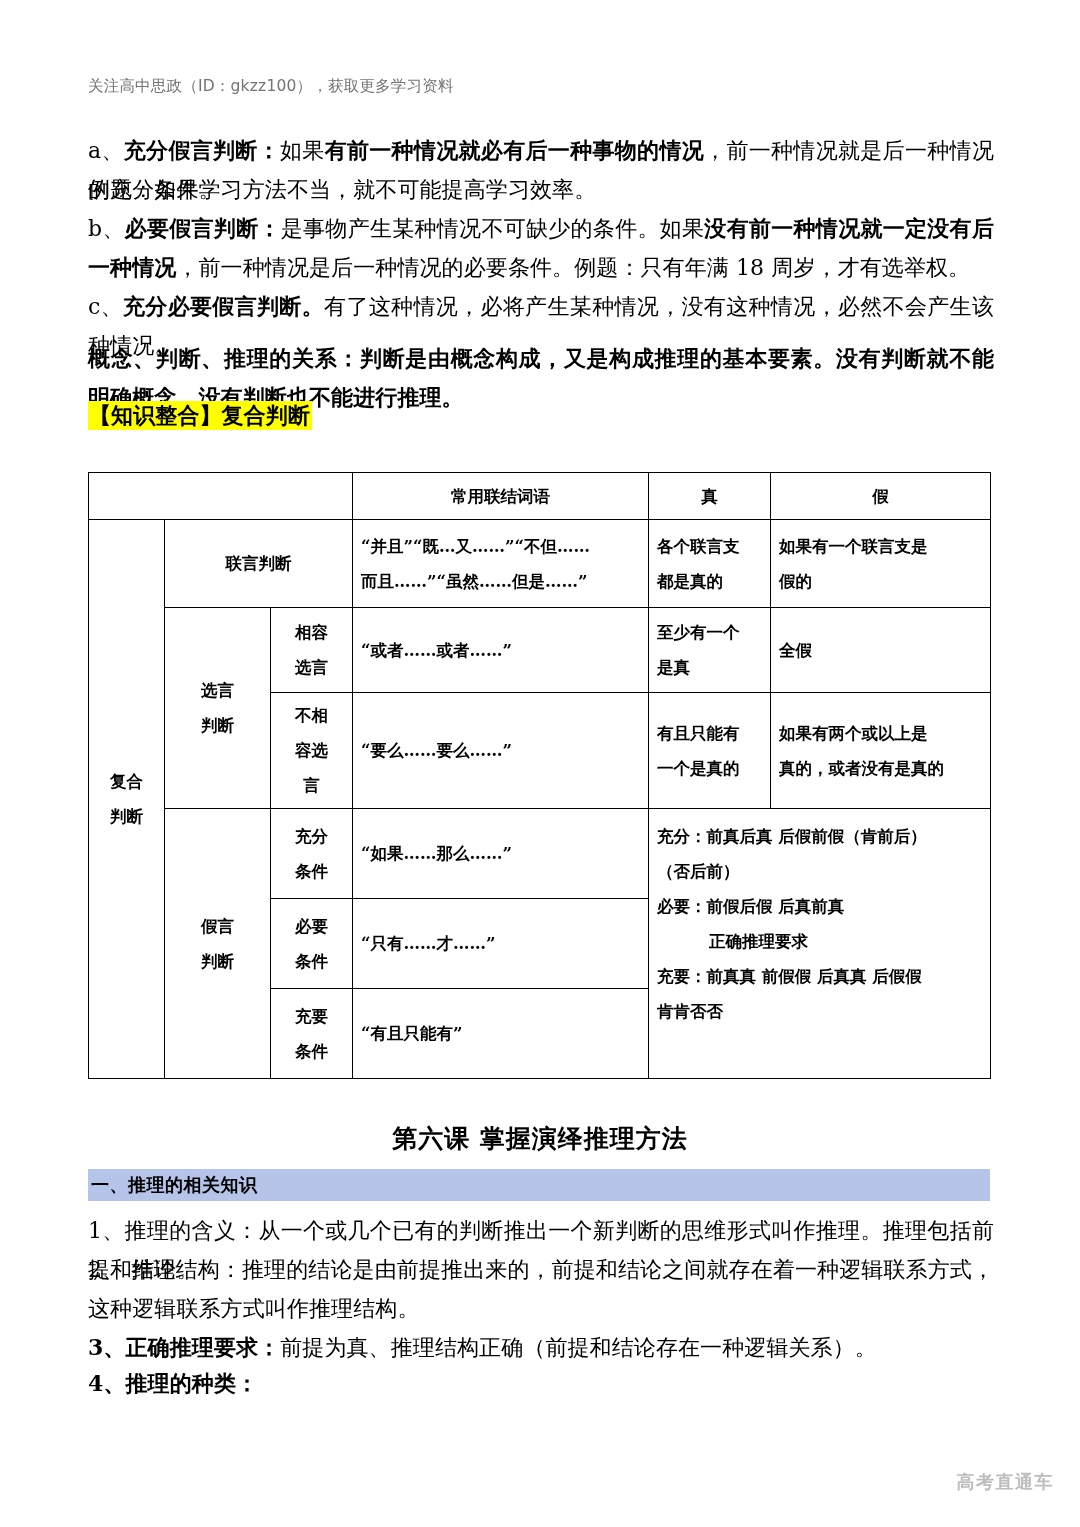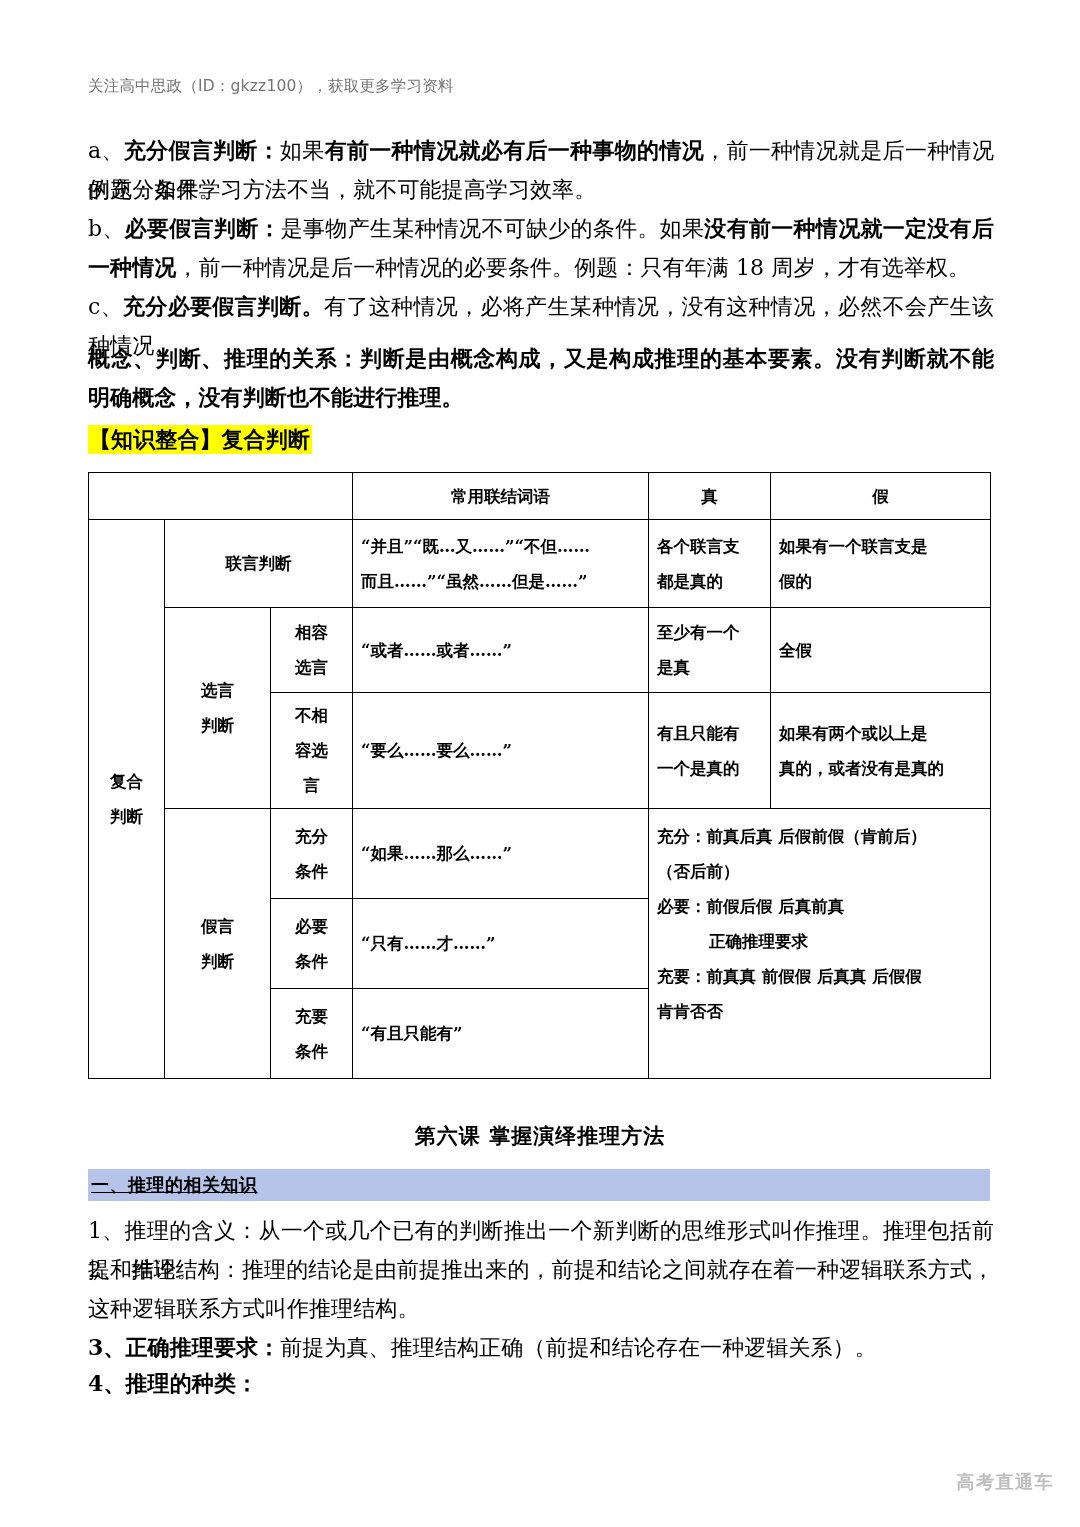--- a/index.html
+++ b/index.html
@@ -67,39 +67,38 @@
   td.hdr { text-align: center; font-weight: bold; }
   .narrow-ln { line-height: 33px; }
 
   
   .course-title {
     position: absolute;
     left: 0;
     top: 1122px;
     width: 1080px;
     text-align: center;
-    font-size: 21px;
+    font-size: 25px;
     font-weight: bold;
     letter-spacing: 1px;
   }
 
   
   .bluebar {
     position: absolute;
     left: 88px;
     top: 1169px;
     width: 902px;
     height: 32px;
     background: #B5C4E8;
     font-size: 18px;
     font-weight: bold;
     line-height: 32px;
     padding-left: 3px;
     letter-spacing: 0.5px;
-    text-decoration: underline;
   }
 
   
   .watermark {
     position: absolute;
     right: 26px;
     bottom: 33px;
     font-size: 18px;
     color: #BDBDBD;
     font-family: "DejaVu Sans", "Liberation Sans", sans-serif;
@@ -127,21 +126,21 @@
   </div>
 
   <div class="para" style="top:287px;">
     <span>c、</span><b>充分必要假言判断。</b><span>有了这种情况，必将产生某种情况，没有这种情况，必然不会产生该种情况。</span>
   </div>
 
   <div class="para bold" style="top:339px;">
     <span>概念、判断、推理的关系：判断是由概念构成，又是构成推理的基本要素。没有判断就不能明确概念，没有判断也不能进行推理。</span>
   </div>
 
-  <div class="para" style="top:420px;">
+  <div class="para" style="top:396px;">
     <span class="hl">【知识整合】复合判断</span>
   </div>
 
   <div class="tbl-wrap">
     <table class="kb">
       <colgroup>
         <col style="width:76px">
         <col style="width:106px">
         <col style="width:82px">
         <col style="width:296px">

